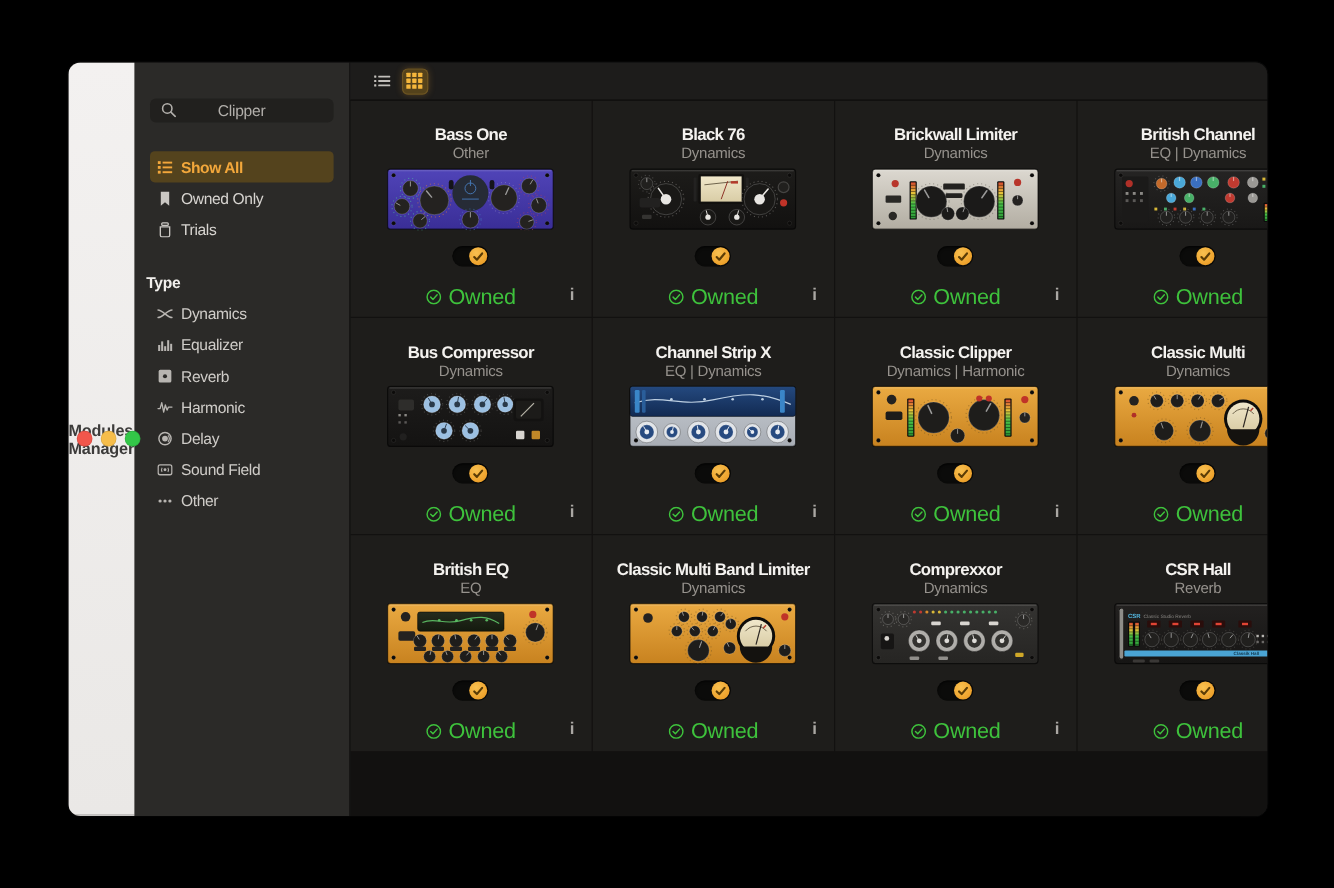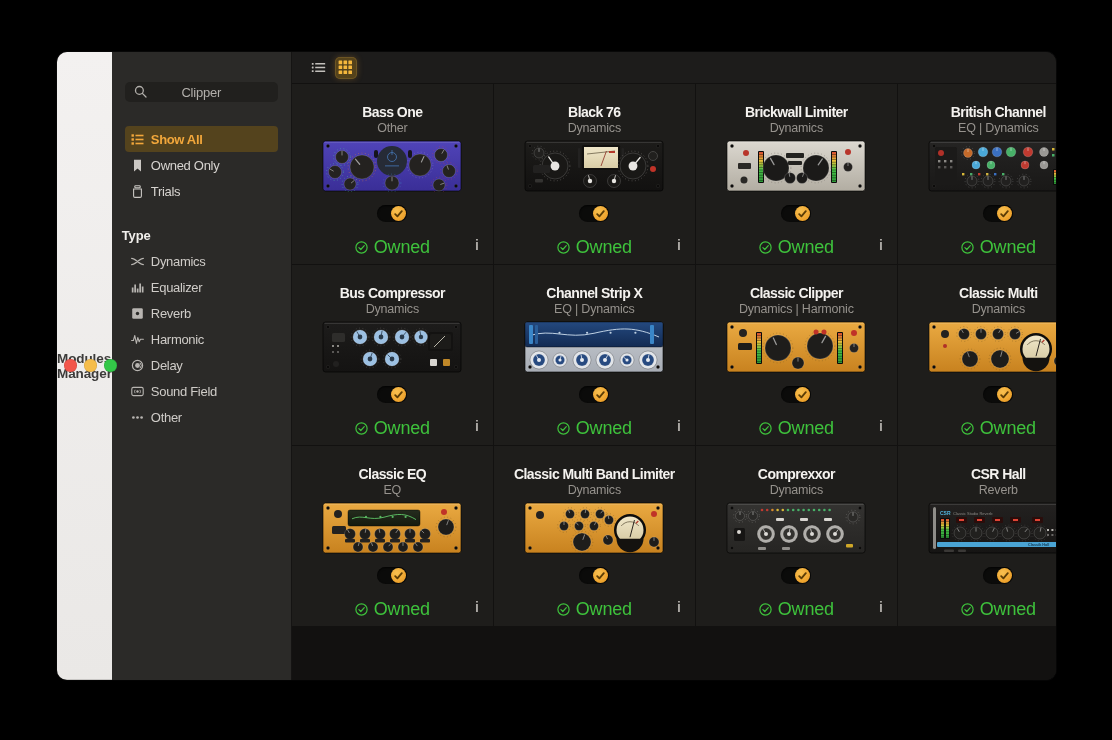--- a/index.html
+++ b/index.html
@@ -915,21 +915,21 @@
                   <svg width="13" height="13" viewBox="0 0 13 13">
                     <circle cx="6.5" cy="6.5" r="5.6" fill="none" stroke="#3ec23c" stroke-width="1.2"></circle>
                     <path d="M3.9 6.6 L5.8 8.5 L9.3 4.6" fill="none" stroke="#3ec23c" stroke-width="1.2" stroke-linecap="round" stroke-linejoin="round"></path>
                   </svg>
                   <span>Owned</span>
                 </div>
                 <div class="infoi">i</div>
               </div>
             </div>
             <div class="card">
-              <div class="mtitle">Classic EQ</div>
+              <div class="mtitle">British EQ</div>
               <div class="msub">EQ</div>
               <div class="art">
                 <svg width="140" height="52" viewBox="0 0 140 52">
                   <defs>
                     <linearGradient id="pg18" x1="0" y1="0" x2="0" y2="1">
                       <stop offset="0%" stop-color="#eaaa42"></stop>
                       <stop offset="100%" stop-color="#c8821f"></stop>
                     </linearGradient>
                     <linearGradient id="sg19" x1="0" y1="0" x2="0" y2="1">
                       <stop offset="0%" stop-color="#252c1e"></stop>

